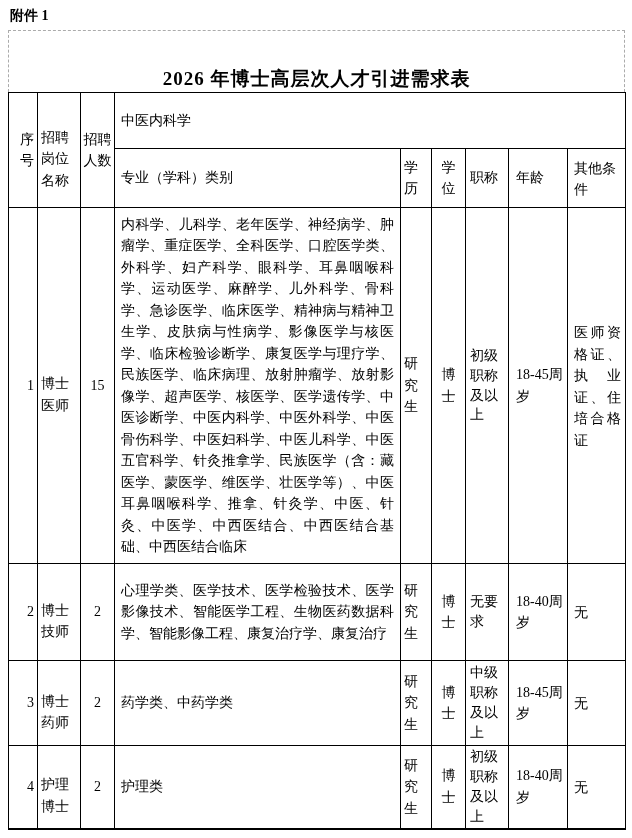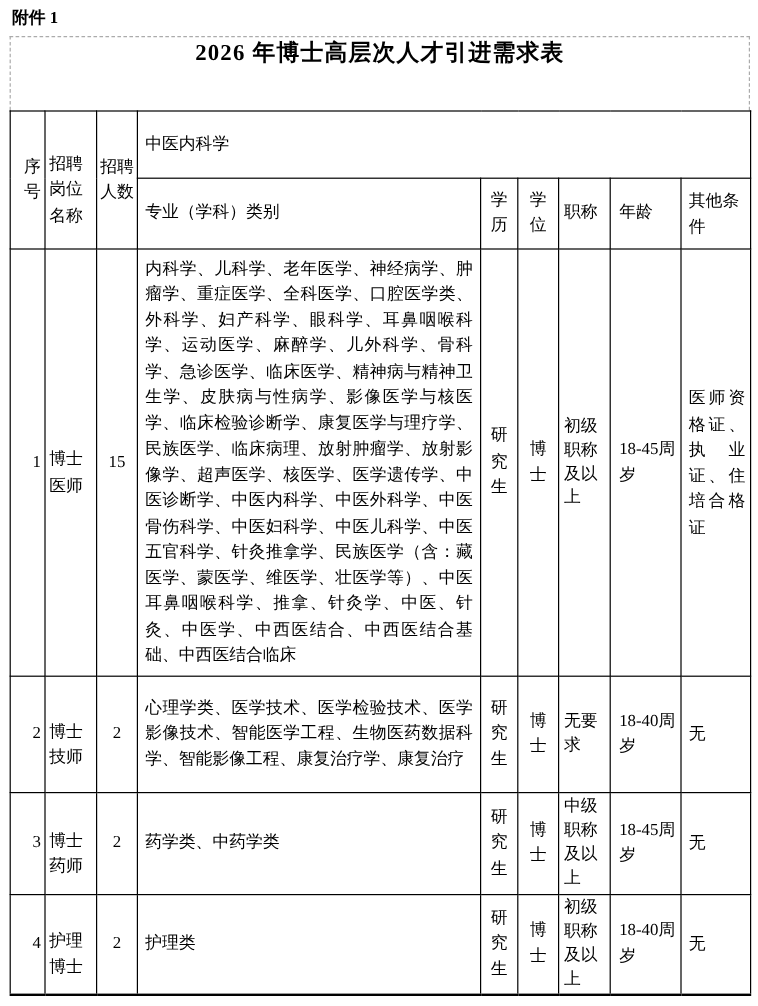--- a/index.html
+++ b/index.html
@@ -18,21 +18,21 @@
   .sheet{
     margin:5px 0 0 8px;
     width:617px;
   }
   .title-row{
     box-sizing:border-box;
     border:1px dashed #ababab;
     border-bottom:none;
     height:62px;
     display:flex;
-    align-items:flex-start;
+    align-items:flex-end;
     justify-content:center;
   }
   .title-row .title{
     font-size:19px;
     font-weight:bold;
     letter-spacing:1px;
   }
   table{
     border-collapse:collapse;
     table-layout:fixed;
@@ -54,21 +54,21 @@
   tr.r1{height:356px;}
   tr.r2{height:97px;}
   tr.r3{height:85px;}
   tr.r4{height:83px;}
   tr:last-child td{border-bottom:2px solid #000;}
 
   .c-seq{text-align:right;padding:2px 3px 2px 6px;}
   .c-pos{padding:20px 2px 2px 3px;}
   .c-cnt{text-align:center;padding:2px 1px;}
   .c-major{text-align:justify;padding:4px 6px;}
-  .c-edu{text-align:center;padding:2px 3px;border-radius:12px;}
+  .c-edu{text-align:left;padding:2px 3px;border-radius:12px;}
   .c-deg{text-align:center;padding:0 3px;}
   .c-title{padding:1px 3px 1px 4px;line-height:19.8px;}
   .c-age{padding:2px 3px 2px 7px;}
   .c-other{padding:2px 4px 0 6px;}
   .c-other.justify{text-align:justify;}
   .h-cond{padding:2px 6px;}
 </style>
 </head>
 <body>
 

